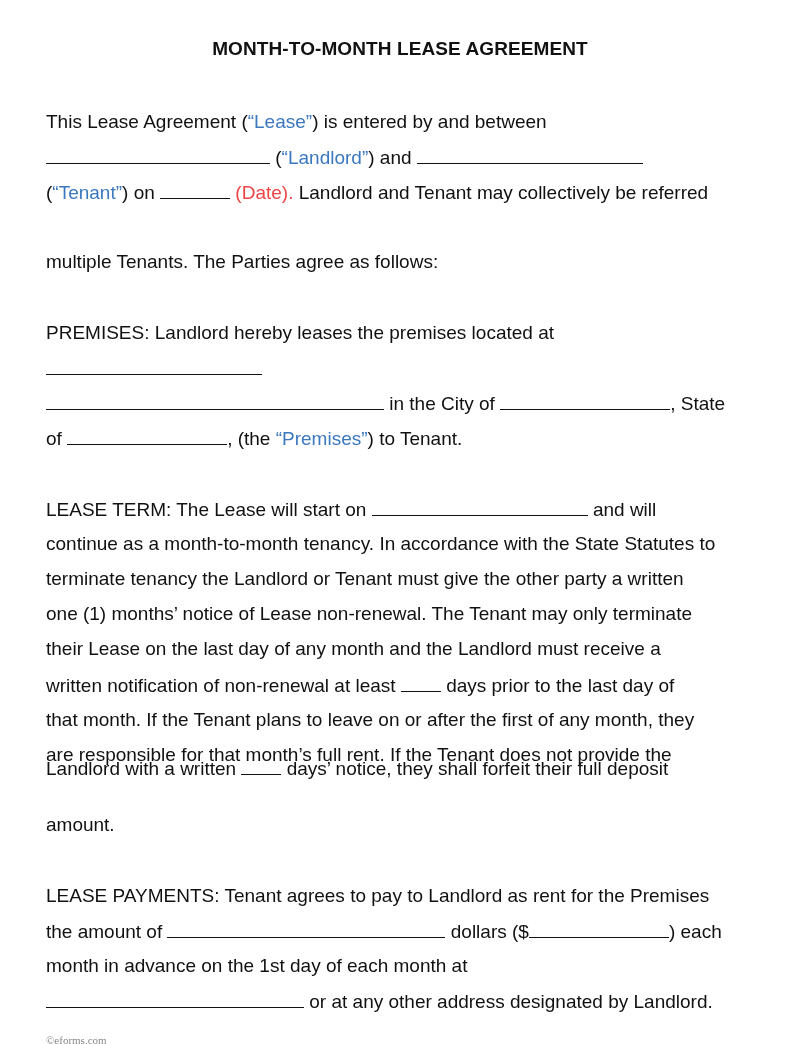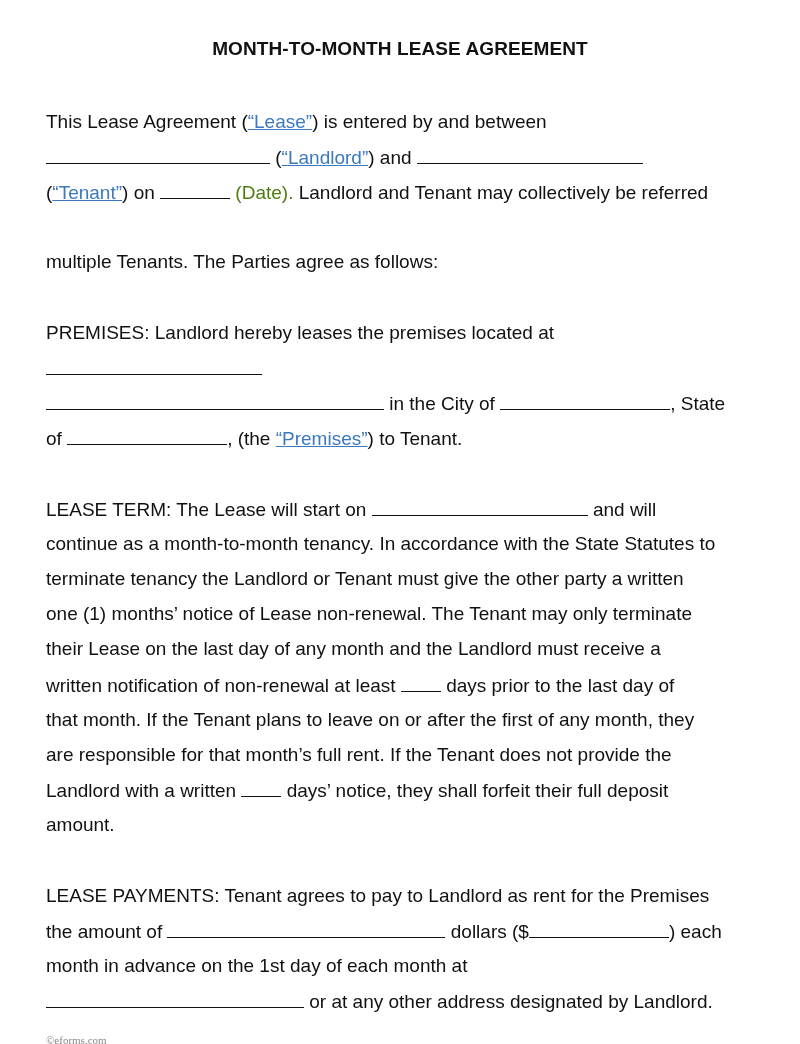--- a/index.html
+++ b/index.html
@@ -2,22 +2,22 @@
 <html><head>
 <meta charset="utf-8">
 <style>
   html, body { margin: 0; padding: 0; background: #ffffff; }
   body { width: 800px; height: 1044px; overflow: hidden; position: relative;
          font-family: "Liberation Sans", "DejaVu Sans", sans-serif; color: #111; }
   .page { position: absolute; left: 0; top: 0; width: 800px; height: 1044px; }
   .title { position: absolute; top: 38px; left: 0; width: 800px; text-align: center;
            font-weight: bold; font-size: 19px; letter-spacing: 0.1px; }
   .line { position: absolute; left: 46px; font-size: 19px; white-space: nowrap; line-height: 24px; }
-  .blue { color: #3b78c0; text-decoration: underline; }
-  .red { color: #4d7c0f; }
+  .blue { color: #3b78c0; }
+  .red { color: #ef4444; }
   .b { font-weight: normal; }
   .blank { display: inline-block; border-bottom: 1.5px solid #111; height: 18px; vertical-align: baseline; }
   .footer { position: absolute; left: 46px; top: 1034px; font-size: 11px; color: #888; font-family: "Liberation Serif", serif; }
 </style>
 </head>
 <body>
 
 <div class="page">
   <div class="title">MONTH-TO-MONTH LEASE AGREEMENT</div>
 
@@ -50,21 +50,21 @@
   </div>
   <div class="line" style="top:532px">continue as a month-to-month tenancy. In accordance with the State Statutes to</div>
   <div class="line" style="top:567px">terminate tenancy the Landlord or Tenant must give the other party a written</div>
   <div class="line" style="top:602px">one (1) months’ notice of Lease non-renewal. The Tenant may only terminate</div>
   <div class="line" style="top:637px">their Lease on the last day of any month and the Landlord must receive a</div>
   <div class="line" style="top:673px">
     <span>written notification of non-renewal at least </span><span class="blank" style="width:40px"></span><span> days prior to the last day of</span>
   </div>
   <div class="line" style="top:708px">that month. If the Tenant plans to leave on or after the first of any month, they</div>
   <div class="line" style="top:743px">are responsible for that month’s full rent.  If the Tenant does not provide the</div>
-  <div class="line" style="top:778px">
+  <div class="line" style="top:756px">
     <span>Landlord with a written </span><span class="blank" style="width:40px"></span><span> days’ notice, they shall forfeit their full deposit</span>
   </div>
   <div class="line" style="top:813px">amount.</div>
 
   <div class="line" style="top:884px">
     <span class="b">LEASE PAYMENTS:</span><span>  Tenant agrees to pay to Landlord as rent for the Premises</span>
   </div>
   <div class="line" style="top:919px">
     <span>the amount of </span><span class="blank" style="width:278px"></span><span> dollars ($</span><span class="blank" style="width:140px"></span><span>) each</span>
   </div>

